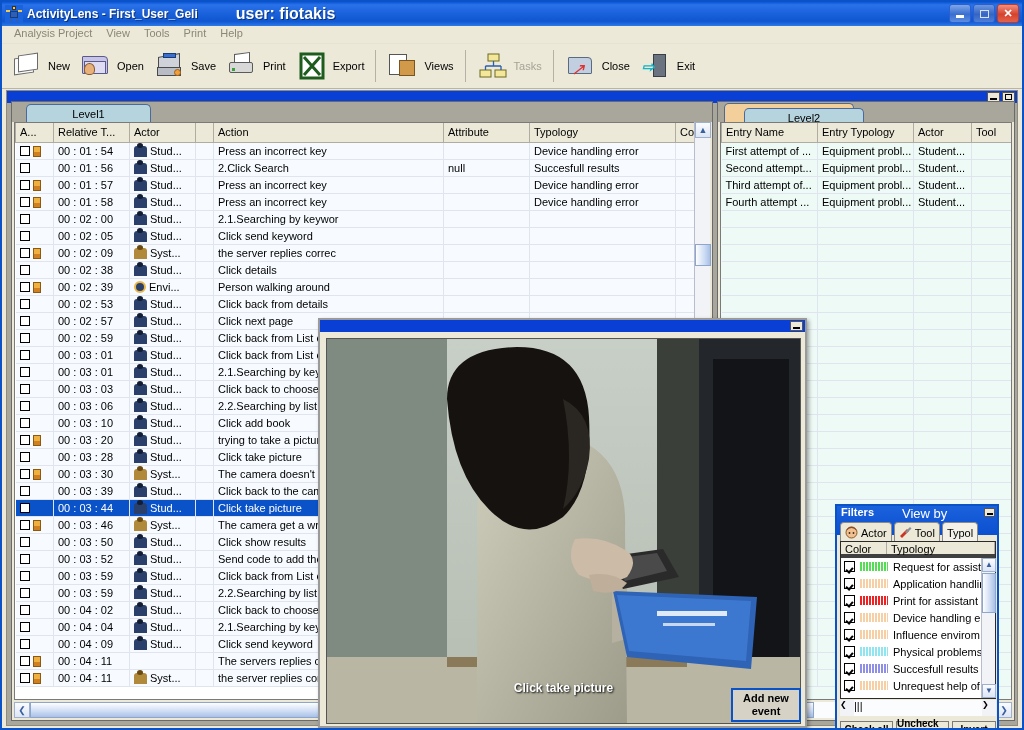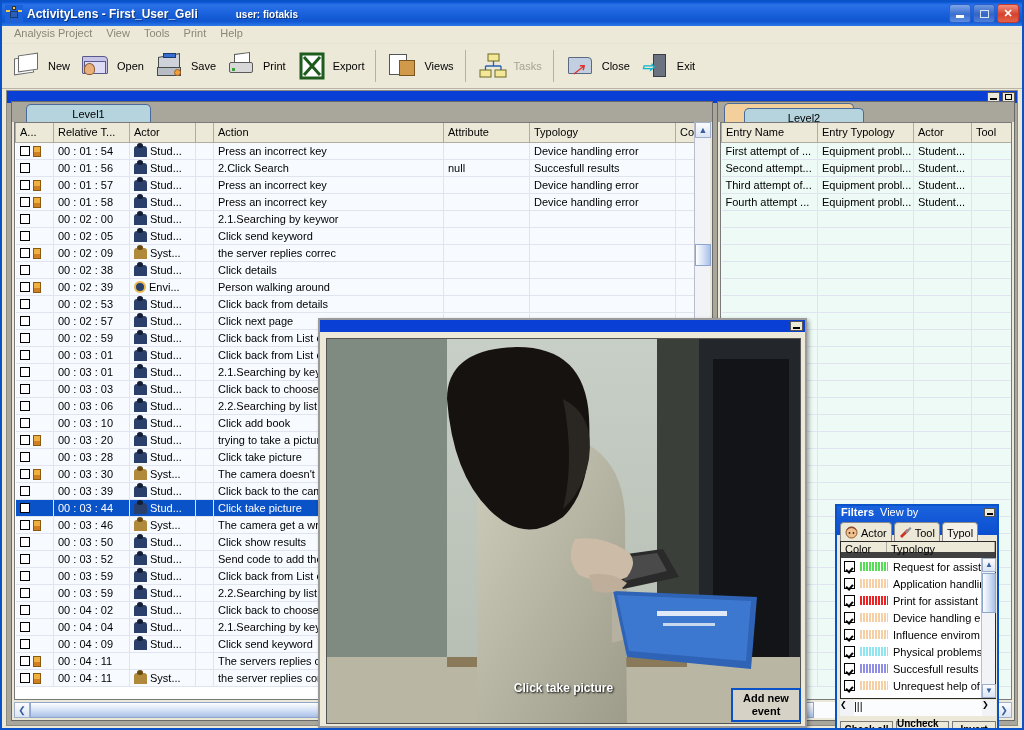--- a/index.html
+++ b/index.html
@@ -34,21 +34,21 @@
   .tb-icon .armL { position:absolute; left:1px; top:5px; width:4px; height:2px; background:#f5c84a;}
   .tb-icon .armR { position:absolute; left:13px; top:5px; width:4px; height:2px; background:#f5c84a;}
   .tb-icon .legL { position:absolute; left:5px; top:13px; width:2px; height:4px; background:#2b5fb8;}
   .tb-icon .legR { position:absolute; left:11px; top:13px; width:2px; height:4px; background:#2b5fb8;}
   .titlebar .tb-title {
     color:#fff; font-weight:bold; font-size:12px;
     text-shadow: 1px 1px 0 rgba(0,0,0,.45);
     white-space: nowrap;
   }
   .titlebar .tb-user {
-    color:#fff; font-weight:bold; font-size:10px; margin-left: 38px;
+    color:#fff; font-weight:bold; font-size:16px; margin-left: 38px;
     text-shadow: 1px 1px 0 rgba(0,0,0,.45);
     white-space: nowrap;
   }
   .tb-buttons { position:absolute; right:3px; top:2px; display:flex; gap:2px; }
   .tb-btn {
     width:22px; height:19px; border-radius:3px;
     border:1px solid #2b5fd0;
     display:flex; align-items:center; justify-content:center;
     color:#fff; font-size:11px; font-weight:bold;
   }
@@ -202,29 +202,29 @@
     display:flex; align-items:center; justify-content:center; text-align:center;
   }
 
   
   .filters {
     position:absolute; left:828px; top:413px; width:164px; height:265px;
     background:#ece9d8; border:2px solid #0a52c8;
   }
   .filters .ftitle { height:29px; background: linear-gradient(to bottom,#1b62dd,#0a4fcf); color:#fff;
     font-weight:bold; font-size:11px; padding-left:4px; display:flex; align-items:flex-start; position:relative;}
-  .filters .ftitle .viewby { font-weight:normal; font-size:11px; margin-left:6px;}
+  .filters .ftitle .viewby { font-weight:normal; font-size:13px; margin-left:28px;}
   .filters .ftitle .mn { position:absolute; right:2px; top:2px; width:11px; height:9px; background:#ece9d8; border:1px solid #555; display:flex;align-items:flex-end;justify-content:center;}
   .filters .ftitle .mn i { width:6px;height:2px;background:#000;margin-bottom:1px;display:block;}
   .ftabs { position:absolute; left:3px; top:16px; height:20px; display:flex; }
   .ftab { height:20px; border:1px solid #8a8a8a; border-bottom:none; border-radius:4px 4px 0 0;
           background:#ece9d8; display:flex; align-items:center; padding:0 4px; font-size:11px; margin-right:2px;}
   .ftab.sel { background:#f4f2e8; }
   .flist { position:absolute; left:3px; top:35px; width:156px; height:158px; background:#fff; border:1px solid #2a2a2a;}
-  .flist .fhead { display:flex; height:16px; background:#ece9d8; border-bottom:6px solid #404040;}
+  .flist .fhead { display:flex; height:16px; background:#ece9d8; border-bottom:4px solid #404040;}
   .flist .fhead div { border-right:1px solid #b0ada0; font-size:11px; padding:1px 4px; }
   .frow { display:flex; align-items:center; height:17px; padding-left:3px; font-size:11px; white-space:nowrap; overflow:hidden;}
   .fcb { width:11px;height:11px;border:1.5px solid #000;background:#fff; position:relative; flex:0 0 auto;}
   .fcb::after{content:"";position:absolute;left:2px;top:4px;width:3px;height:5px;border:solid #000;border-width:0 2px 2px 0;transform:rotate(40deg);}
   .swatch { width:28px; height:9px; margin:0 5px; flex:0 0 auto; }
   .fbtns { position:absolute; left:3px; top:215px; width:156px; display:flex; gap:3px; }
   .fbtn { flex:1; height:16px; background:#ece9d8; border:1px solid #7a7a7a; font-size:10px; font-weight:bold;
           display:flex; align-items:center; justify-content:center;}
   .fhsb { position:absolute; left:3px; top:194px; width:156px; height:16px; background:#f2f3f7; display:flex;}
 </style>

